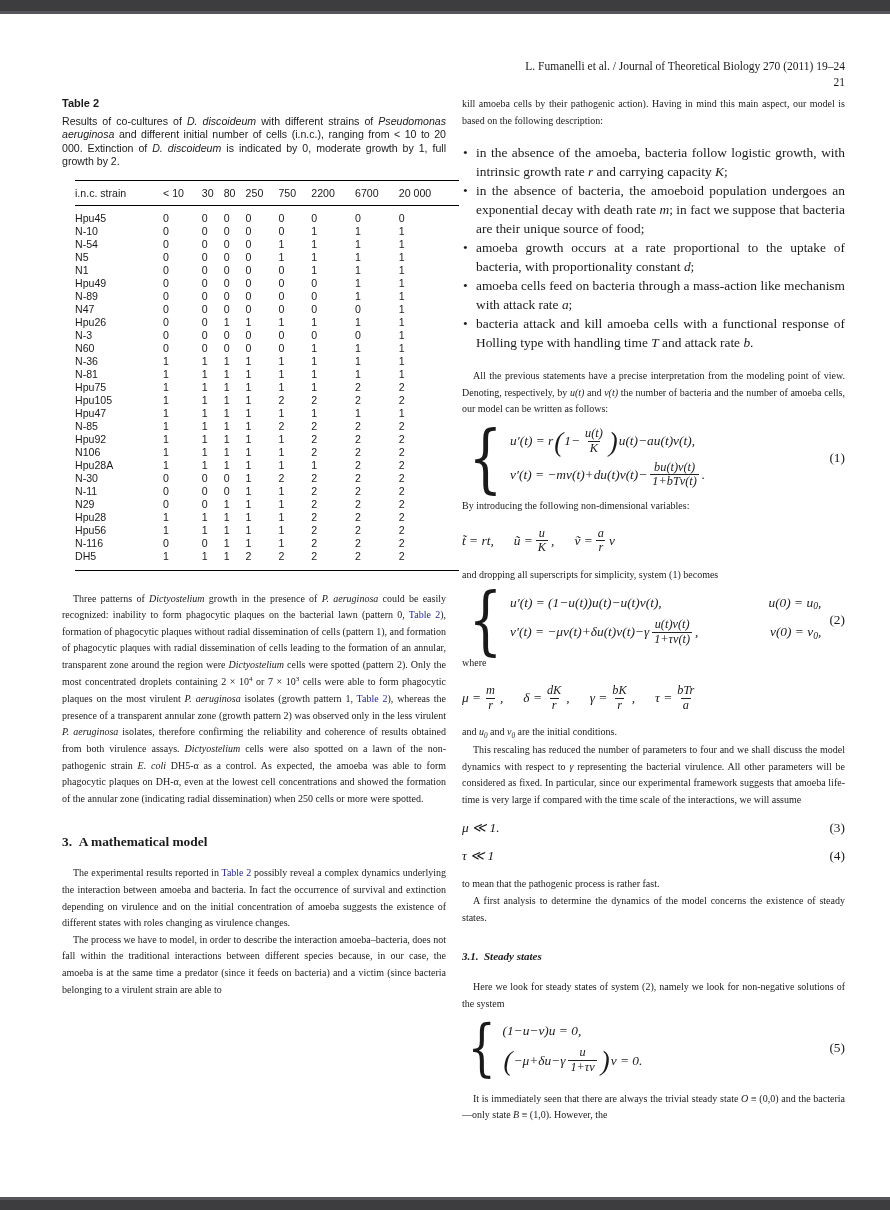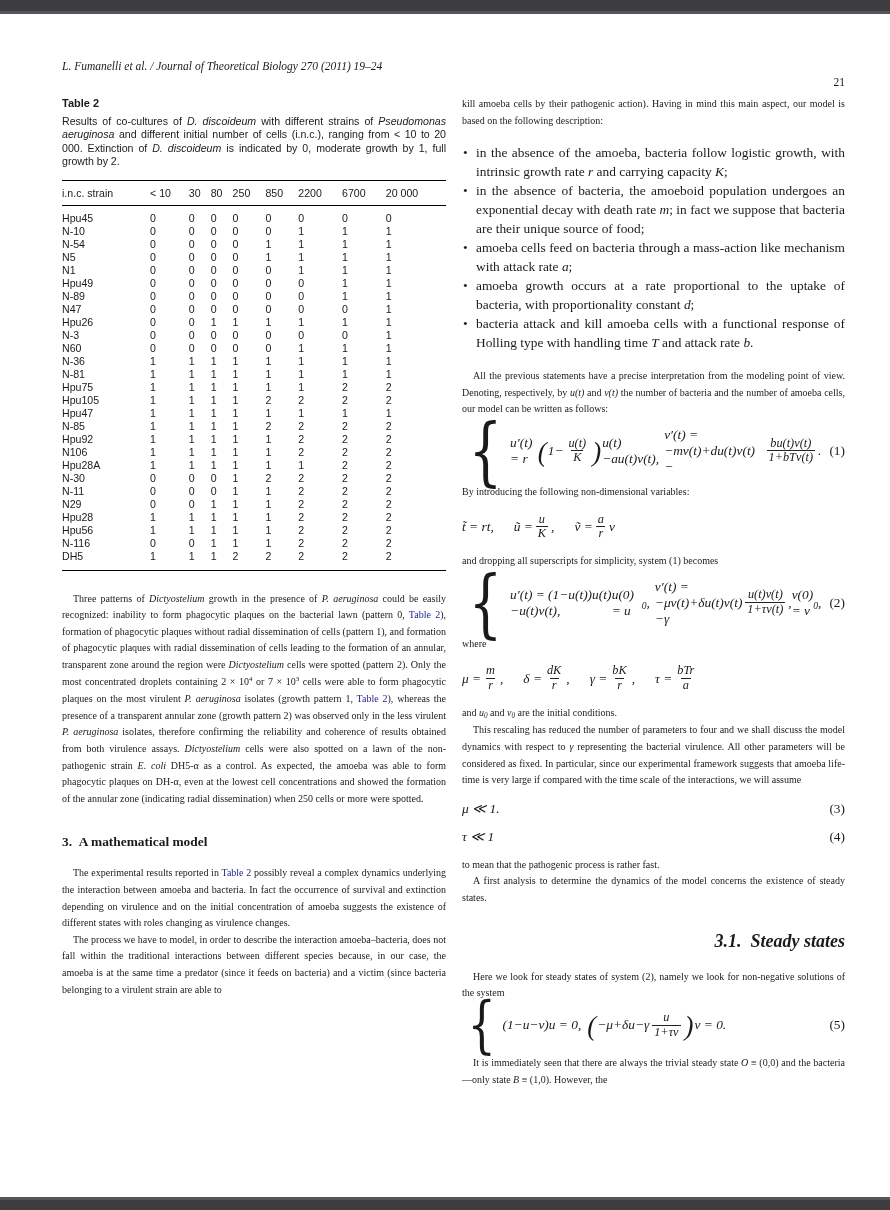--- a/index.html
+++ b/index.html
@@ -1,63 +1,63 @@
 <!DOCTYPE html>
 <html><head>
 <meta charset="utf-8">
 <style>
   html,body{margin:0;padding:0;}
   body{width:890px;height:1210px;background:#ffffff;font-family:"Liberation Serif","DejaVu Serif",serif;color:#1a1a1a;position:relative;overflow:hidden;}
   .bar-top{position:absolute;top:0;left:0;width:890px;height:11px;background:#3d3d3f;border-bottom:3px solid #56565a;}
   .bar-bottom{position:absolute;bottom:0;left:0;width:890px;height:10px;background:#3d3d3f;border-top:3px solid #56565a;}
 
   .running-header{position:absolute;top:60px;left:62px;width:783px;height:16px;font-size:11.5px;}
-  .rh-center{position:absolute;left:0;right:0;text-align:left;font-style:italic;}
+  .rh-center{position:absolute;left:0;right:0;text-align:right;}
   .rh-page{position:absolute;right:0;top:16px;}
 
   .col-left{position:absolute;left:62px;top:97px;width:384px;}
   .col-right{position:absolute;left:462px;top:96px;width:383px;}
 
   
   .sans{font-family:"Liberation Sans","DejaVu Sans",sans-serif;}
   .tbl-label{font-size:11px;font-weight:bold;margin:0 0 6px 0;}
   .tbl-caption{font-size:10.6px;line-height:13.4px;text-align:justify;margin:0 0 11px 0;}
-  table.data{width:100%;border-collapse:collapse;font-size:10.6px;border-top:1px solid #000;border-bottom:1px solid #000;}
+  table.data{width:100%;border-collapse:collapse;font-size:10.6px;border-top:1px solid #000;border-bottom:1px solid #000;margin-left:13px;}
   table.data th{text-align:left;font-weight:normal;padding:6px 0 6px 0;border-bottom:1px solid #000;white-space:nowrap;}
   table.data td{padding:0;line-height:13px;white-space:nowrap;}
   table.data tbody tr:first-child td{padding-top:6px;}
   table.data tbody tr:last-child td{padding-bottom:7px;}
   .c-strain{width:88px;}
 
   
   .para{font-size:10px;line-height:16.6px;text-align:justify;margin:0;}
   .indent{text-indent:11px;}
   .section-head{font-size:13.4px;font-weight:bold;margin:27px 0 15px 0;}
-  .subsection-head{font-size:18px;font-style:italic;margin:24px 0 17px 0;text-align:right;}
+  .subsection-head{font-size:11px;font-style:italic;margin:24px 0 17px 0;}
   .mt-para{margin-top:20px;}
 
   .rt-i{font-style:italic;}
   .rt-link{color:#28288e;}
   .rt-sup{font-size:0.7em;position:relative;top:-0.45em;}
   .rt-sub{font-size:0.72em;position:relative;top:0.33em;}
   .rt-sp{margin-right:20px;}
   .rt-bigp{font-size:200%;font-weight:300;line-height:0;margin:0 1px;position:relative;top:0.03em;}
   .rt-cond{margin-left:auto;}
 
   
   ul.bullets{margin:14px 0 0 0;padding:0;font-size:13.4px;line-height:19px;text-align:justify;}
   ul.bullets li{list-style:none;position:relative;padding-left:14px;margin:0;}
   ul.bullets li::before{content:"\2022";position:absolute;left:1px;top:0;}
 
   
   .eq{display:flex;align-items:center;font-style:italic;font-size:13.4px;margin:9px 0;}
   .eq-brace{font-family:"DejaVu Serif",serif;font-weight:400;line-height:0;align-self:center;transform:scaleX(0.72);transform-origin:center;margin-right:1px;font-style:normal;}
   .b-lg{font-size:74px;}
   .b-md{font-size:62px;}
-  .eq-lines{flex:1;display:flex;flex-direction:row;gap:5px;}
+  .eq-lines{flex:1;display:flex;flex-direction:column;gap:5px;}
   .eq-line{display:flex;align-items:center;min-height:20px;}
   .eq-num{font-style:normal;margin-left:8px;align-self:center;}
   .frac{display:inline-flex;flex-direction:column;align-items:center;text-align:center;font-size:12.3px;line-height:1.12;margin:0 3px;}
   .fden{border-top:1px solid #222;padding:0 2px;}
   .fnum{padding:0 2px;}
 
   
   .eq-s{display:flex;align-items:center;font-size:13.4px;margin:12px 0;font-style:italic;}
   .eq-s .eq-num{margin-left:auto;}
 </style>
@@ -76,21 +76,21 @@
     <p class="tbl-label">Table 2</p>
     <p class="tbl-caption"><span>Results of co-cultures of </span><span class="rt-i">D. discoideum</span><span> with different strains of </span><span class="rt-i">Pseudomonas aeruginosa</span><span> and different initial number of cells (i.n.c.), ranging from &lt; 10 to 20 000. Extinction of </span><span class="rt-i">D. discoideum</span><span> is indicated by 0, moderate growth by 1, full growth by 2.</span></p>
     <table class="data">
       <thead>
         <tr>
             <th class="c-strain">i.n.c. strain</th>
             <th>&lt; 10</th>
             <th>30</th>
             <th>80</th>
             <th>250</th>
-            <th>850</th>
+            <th>750</th>
             <th>2200</th>
             <th>6700</th>
             <th>20 000</th>
           </tr>
       </thead>
       <tbody>
           <tr>
             <td>Hpu45</td>
             <td>0</td>
             <td>0</td>
@@ -398,22 +398,22 @@
   <p class="para indent"><span>The experimental results reported in </span><span class="rt-link">Table 2</span><span> possibly reveal a complex dynamics underlying the interaction between amoeba and bacteria. In fact the occurrence of survival and extinction depending on virulence and on the initial concentration of amoeba suggests the existence of different states with roles changing as virulence changes.</span></p>
   <p class="para indent"><span>The process we have to model, in order to describe the interaction amoeba–bacteria, does not fall within the traditional interactions between different species because, in our case, the amoeba is at the same time a predator (since it feeds on bacteria) and a victim (since bacteria belonging to a virulent strain are able to</span></p>
 </div>
 
 <div class="col-right">
   <p class="para"><span>kill amoeba cells by their pathogenic action). Having in mind this main aspect, our model is based on the following description:</span></p>
 
   <ul class="bullets">
     <li><span>in the absence of the amoeba, bacteria follow logistic growth, with intrinsic growth rate </span><span class="rt-i">r</span><span> and carrying capacity </span><span class="rt-i">K</span><span>;</span></li>
     <li><span>in the absence of bacteria, the amoeboid population undergoes an exponential decay with death rate </span><span class="rt-i">m</span><span>; in fact we suppose that bacteria are their unique source of food;</span></li>
+    <li><span>amoeba growth occurs at a rate proportional to the uptake of bacteria, with proportionality constant </span><span class="rt-i">d</span><span>;</span></li>
     <li><span>amoeba cells feed on bacteria through a mass-action like mechanism with attack rate </span><span class="rt-i">a</span><span>;</span></li>
-    <li><span>amoeba growth occurs at a rate proportional to the uptake of bacteria, with proportionality constant </span><span class="rt-i">d</span><span>;</span></li>
     <li><span>bacteria attack and kill amoeba cells with a functional response of Holling type with handling time </span><span class="rt-i">T</span><span> and attack rate </span><span class="rt-i">b</span><span>.</span></li>
   </ul>
 
   <p class="para indent" style="margin-top:16px;"><span>All the previous statements have a precise interpretation from the modeling point of view. Denoting, respectively, by </span><span class="rt-i">u(t)</span><span> and </span><span class="rt-i">v(t)</span><span> the number of bacteria and the number of amoeba cells, our model can be written as follows:</span></p>
 
   <div class="eq">
     <div class="eq-brace b-lg">{</div>
     <div class="eq-lines">
         <div class="eq-line">
           <span>u′(t) = r</span>

